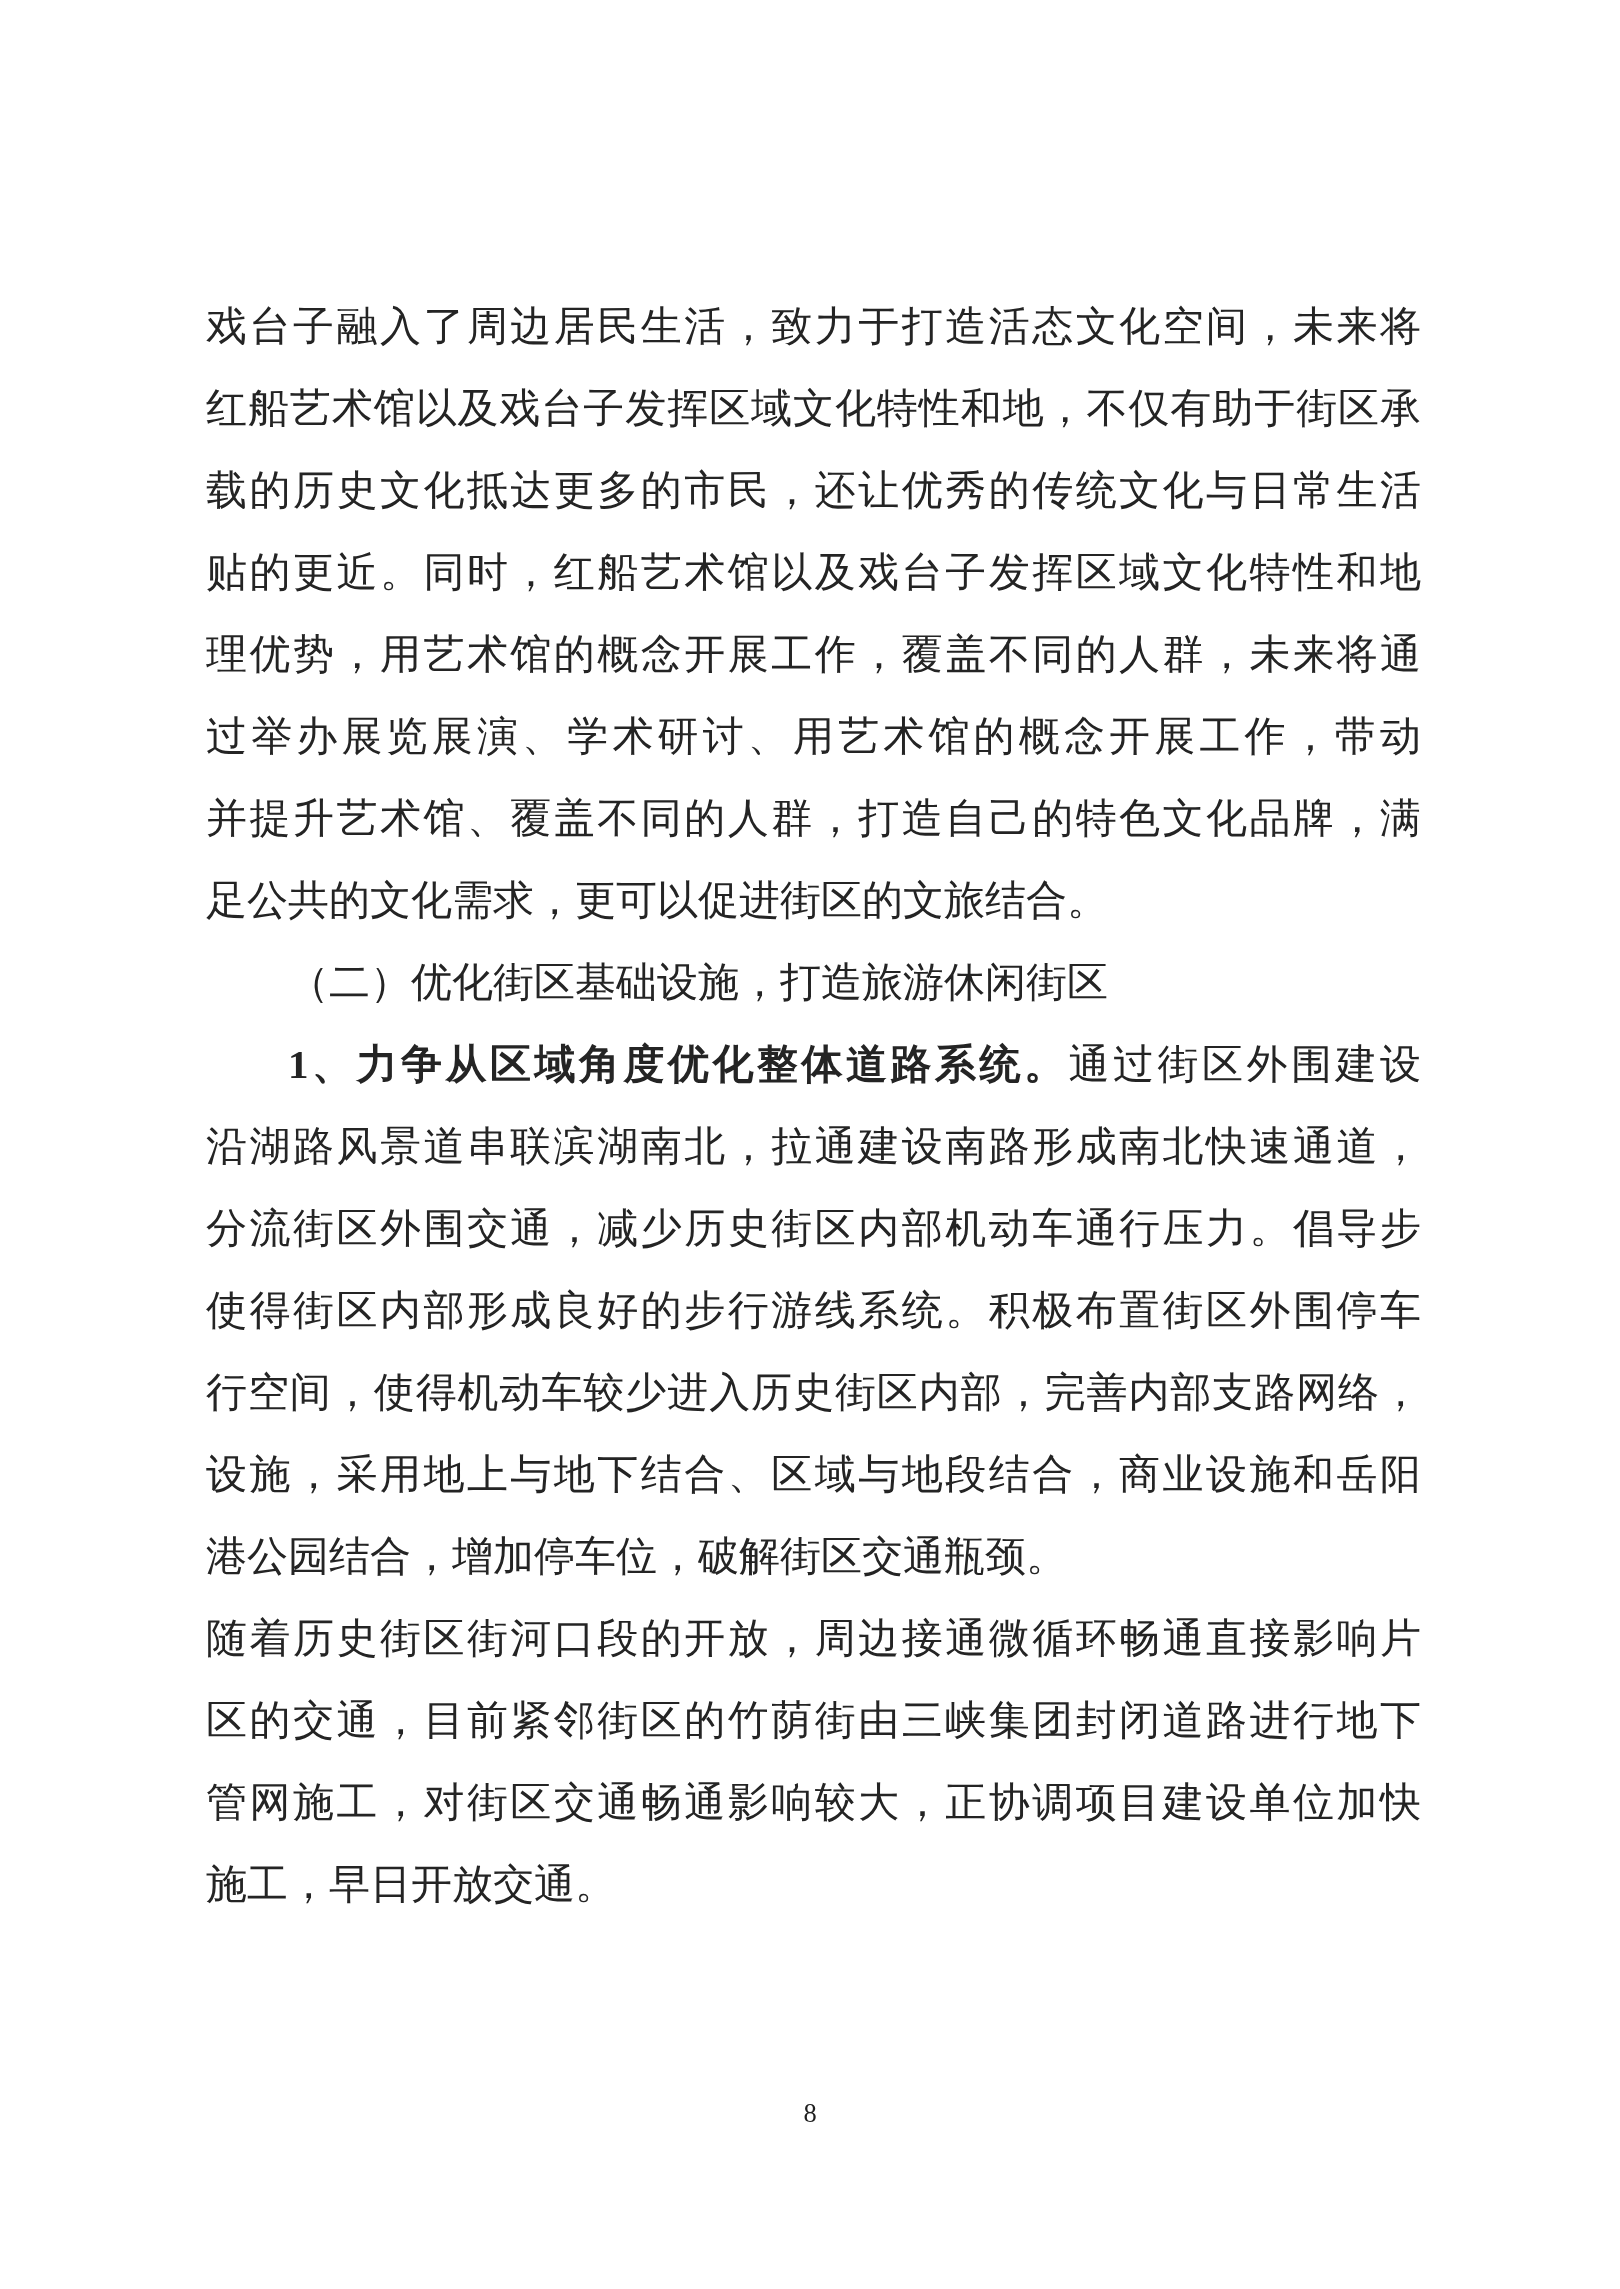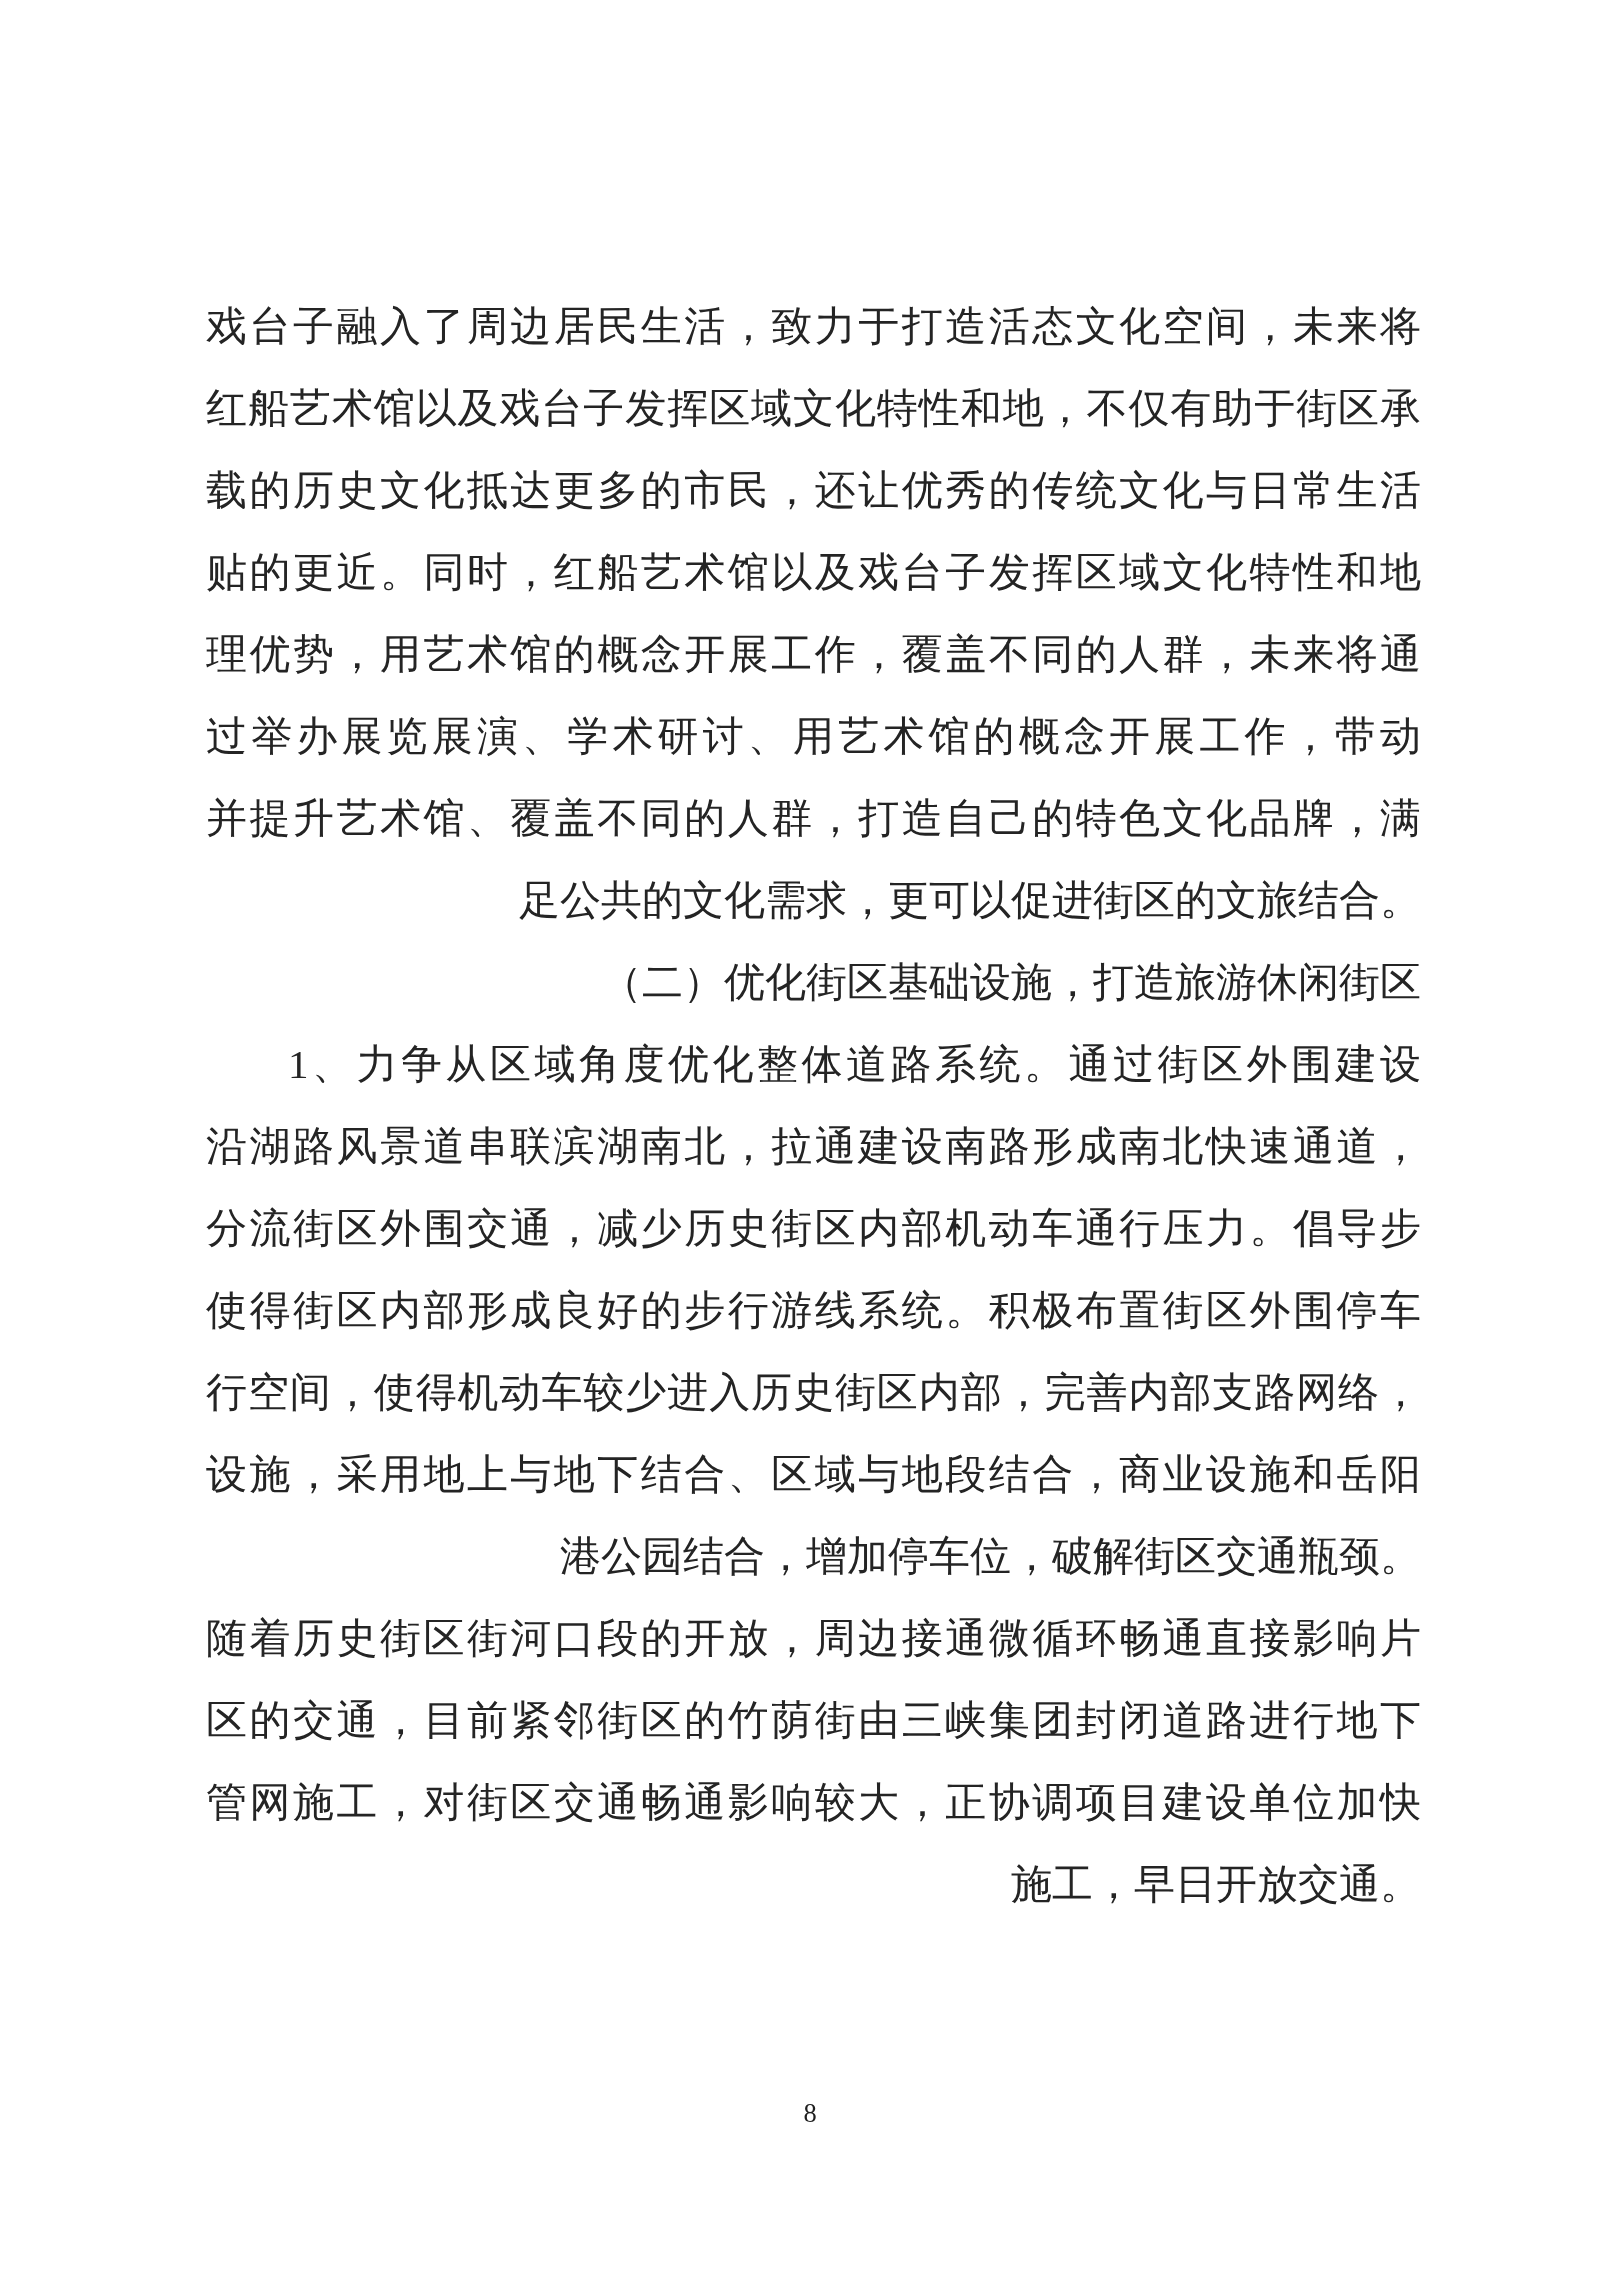--- a/index.html
+++ b/index.html
@@ -21,36 +21,36 @@
   .textblock {
     position: absolute;
     left: 206px;
     top: 285px;
     width: 1215px;
     font-size: 41px;
     line-height: 82px;
   }
   .line {
     height: 82px;
-    text-align: right;
+    text-align: left;
     font-weight: normal;
   }
   
   .fill {
     text-align: justify;
     text-align-last: justify;
   }
   .indent {
     text-indent: 2em;
   }
   .heading {
     font-weight: normal;
   }
   .bold {
-    font-weight: normal;
+    font-weight: bold;
   }
   .pagenum {
     position: absolute;
     top: 2094px;
     left: 0;
     width: 100%;
     text-align: center;
     font-size: 26.5px;
     line-height: 39px;
     color: #1f1f1f;

